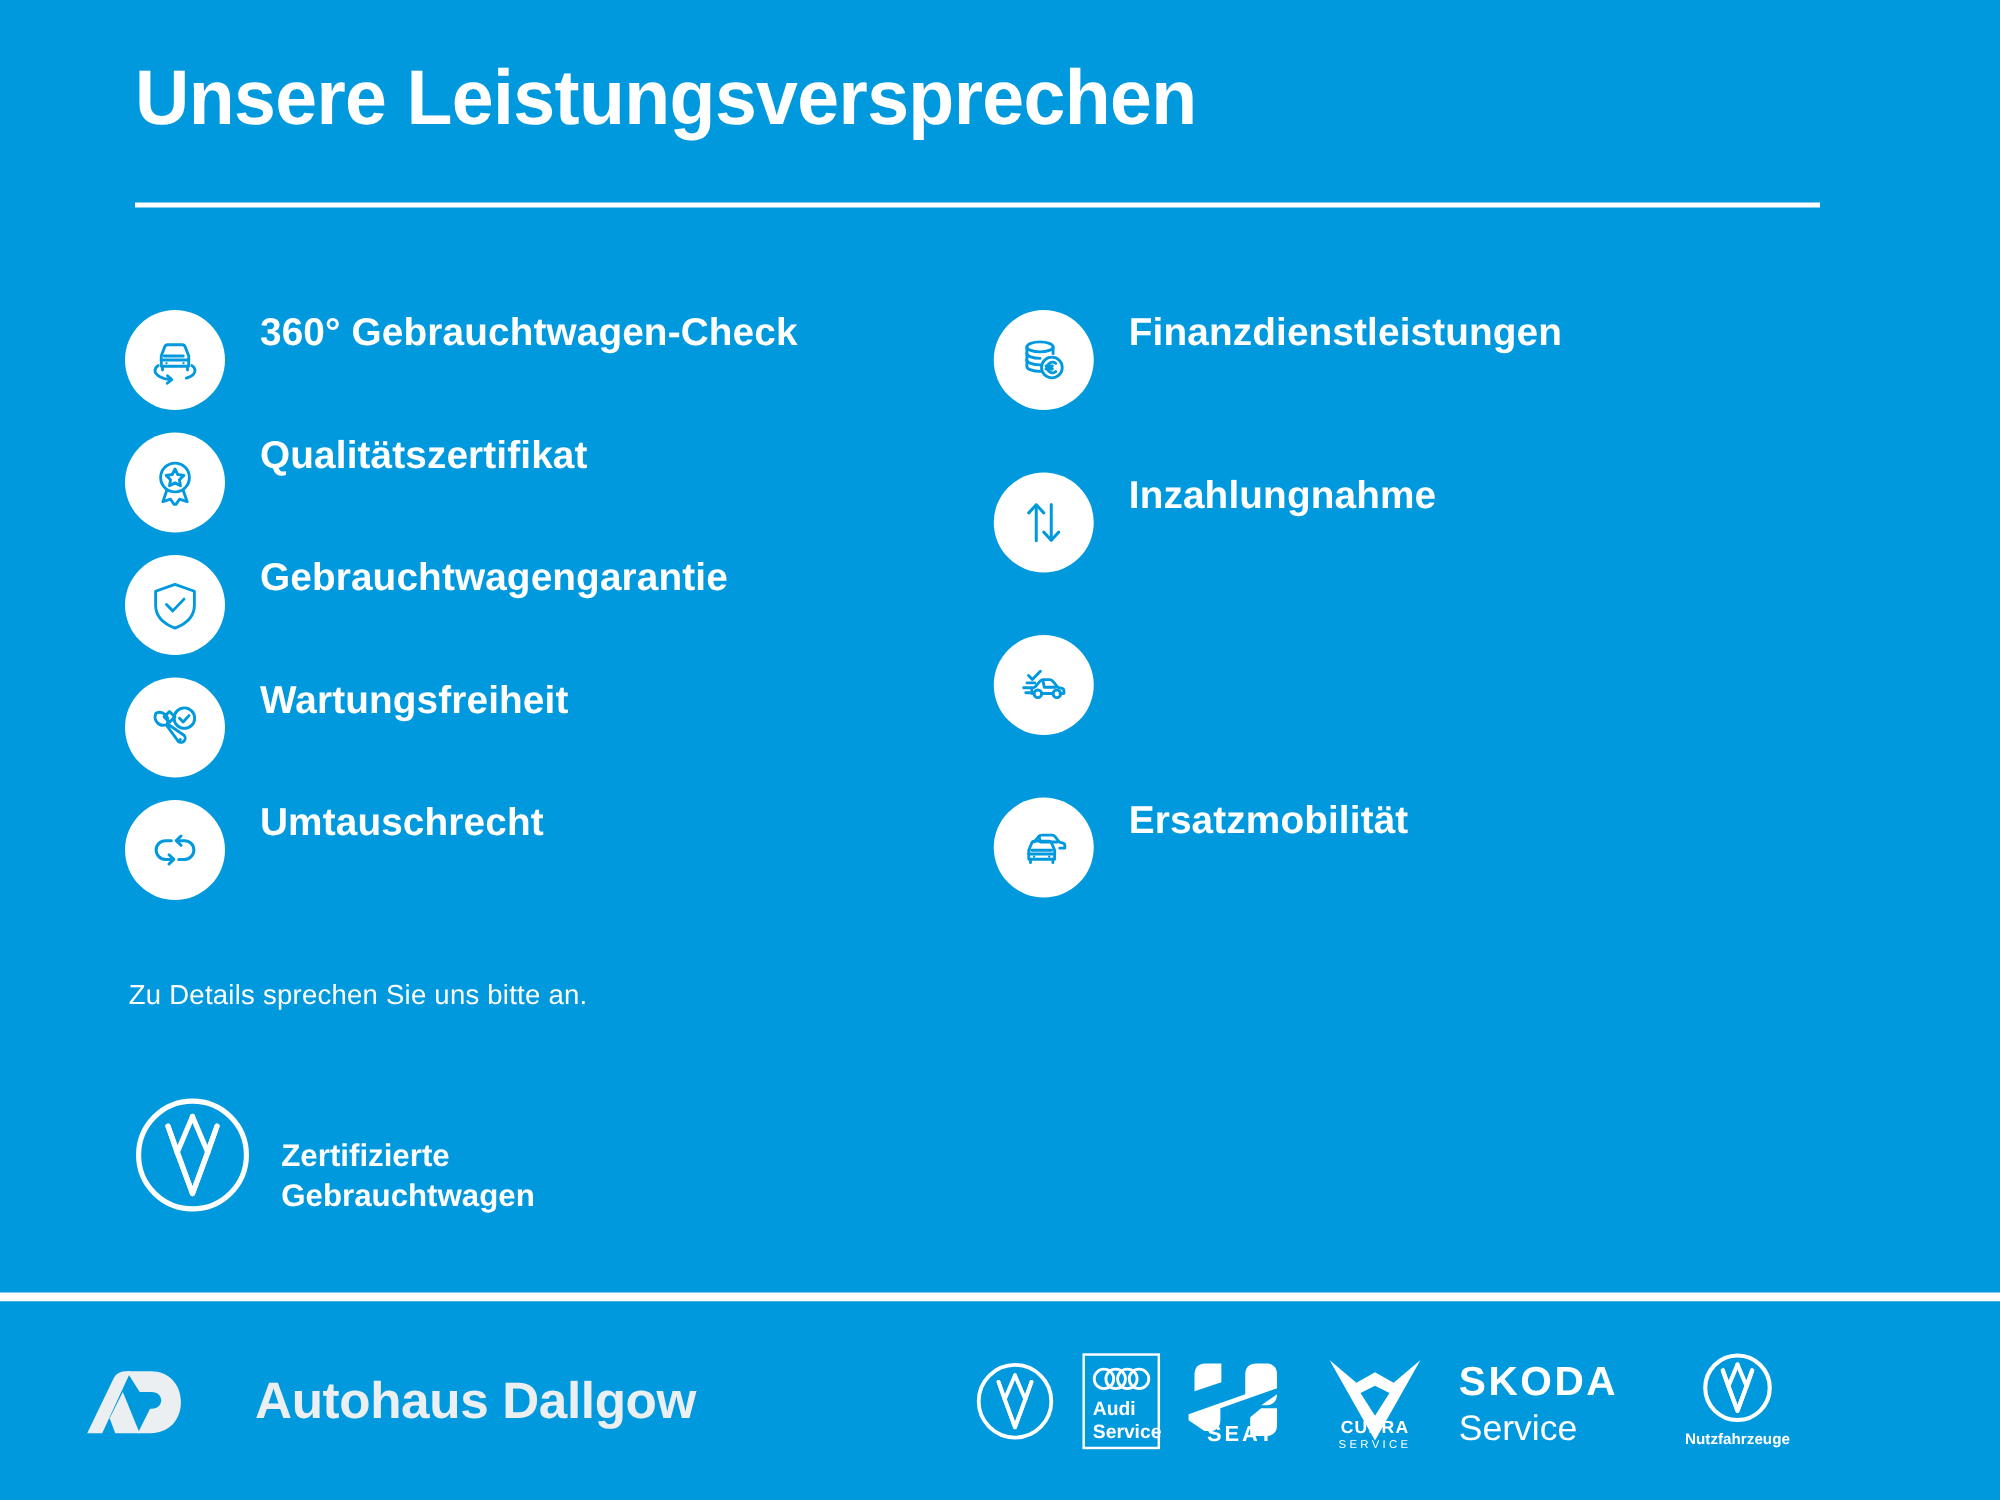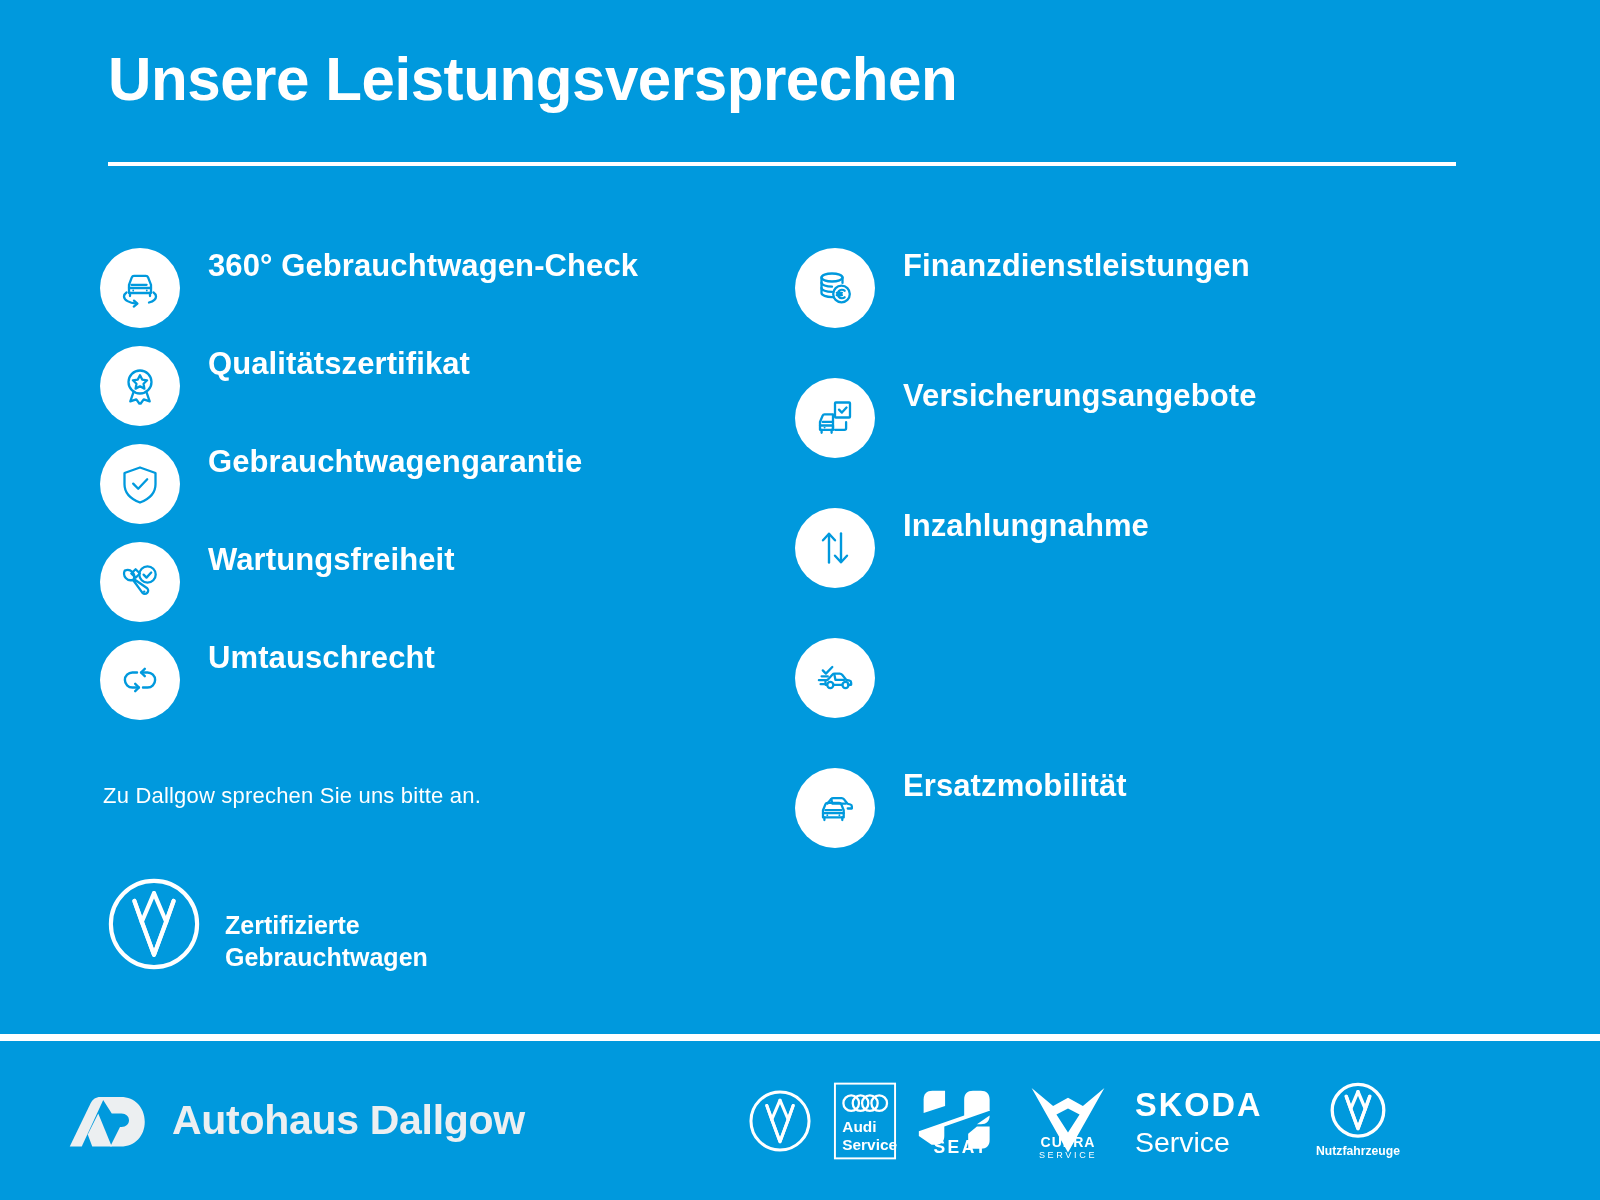--- a/index.html
+++ b/index.html
@@ -143,21 +143,21 @@
     display: flex;
     align-items: center;
     margin-left: 68px;
   }
   .dealer svg.ad-mark {
     width: 98px;
     height: 60px;
     display: block;
   }
   .dealer-name {
-    margin-left: 6px;
+    margin-left: 38px;
     font-size: 41px;
     font-weight: bold;
     color: #eceff1;
     letter-spacing: -0.3px;
     white-space: nowrap;
   }
 
   .brands {
     display: flex;
     align-items: center;
@@ -268,36 +268,20 @@
           <path d="M10.5 23.9v5.2c0 2.2 4.7 4 10.5 4 .5 0 1 0 1.5-.05"></path>
           <path d="M31.5 13.5v5.4"></path>
           <circle cx="30.5" cy="30" r="8.3"></circle>
           <path d="M33.6 26.7a4.2 4.2 0 1 0 0 6.6"></path>
           <path d="M25.8 28.8h5.1M25.8 31.2h5.1"></path>
         </svg>
       </span>
       <span class="benefit-label">Finanzdienstleistungen</span>
     </div>
 
-    <div class="benefit-row">
-      <span class="icon-badge">
-        <svg viewBox="0 0 48 48" fill="none" stroke="#0099dd" stroke-width="2.3" stroke-linecap="round" stroke-linejoin="round">
-          <rect x="24" y="8.5" width="15" height="15" rx="0.8"></rect>
-          <path d="M28 15.6l2.9 3 4.6-5.1"></path>
-          <path d="M9 31.5v-3.6l2.6-6.2c.33-.8 1.05-1.3 1.9-1.3h7.4"></path>
-          <path d="M22 31.5H9v4.3h13z"></path>
-          <path d="M22 20.4v15.4"></path>
-          <path d="M11.6 27.9H22"></path>
-          <circle cx="13.6" cy="33.6" r="0.95" fill="#0099dd" stroke="none"></circle>
-          <path d="M10.6 35.8v3M20.6 35.8v3"></path>
-          <path d="M24 35.8h9.5c1 0 1.6-.6 1.6-1.6v-6"></path>
-        </svg>
-      </span>
-      <span class="benefit-label">Versicherungsangebote</span>
-    </div>
 
     <div class="benefit-row">
       <span class="icon-badge">
         <svg viewBox="0 0 48 48" fill="none" stroke="#0099dd" stroke-width="2.4" stroke-linecap="round" stroke-linejoin="round">
           <path d="M18 38.5V10"></path>
           <path d="M12 16.3L18 9.8l6 6.5"></path>
           <path d="M30 9.5V38"></path>
           <path d="M24 31.7l6 6.5 6-6.5"></path>
         </svg>
       </span>
@@ -330,21 +314,21 @@
           <circle cx="28.4" cy="31.3" r="0.95" fill="#0099dd" stroke="none"></circle>
           <path d="M13.4 33.4v2.7M31.3 33.4v2.7"></path>
         </svg>
       </span>
       <span class="benefit-label">Ersatzmobilität</span>
     </div>
 
   </div>
 </div>
 
-<div class="details-note">Zu Dallgow sprechen Sie uns bitte an.</div>
+<div class="details-note">Zu Details sprechen Sie uns bitte an.</div>
 
 <div class="certified">
   <span>
     <svg class="vw-mark" viewBox="0 0 100 100" fill="none" stroke="#ffffff" stroke-width="4.2" stroke-linecap="round" stroke-linejoin="round">
       <circle cx="50" cy="50" r="44"></circle>
       <path d="M50 18.5 L62.5 48 L70 26.5"></path>
       <path d="M50 18.5 L37.5 48 L30 26.5"></path>
       <path d="M30 26.5 L50 81.5 L70 26.5"></path>
       <path d="M37.5 48 L50 81.5 L62.5 48"></path>
     </svg>

